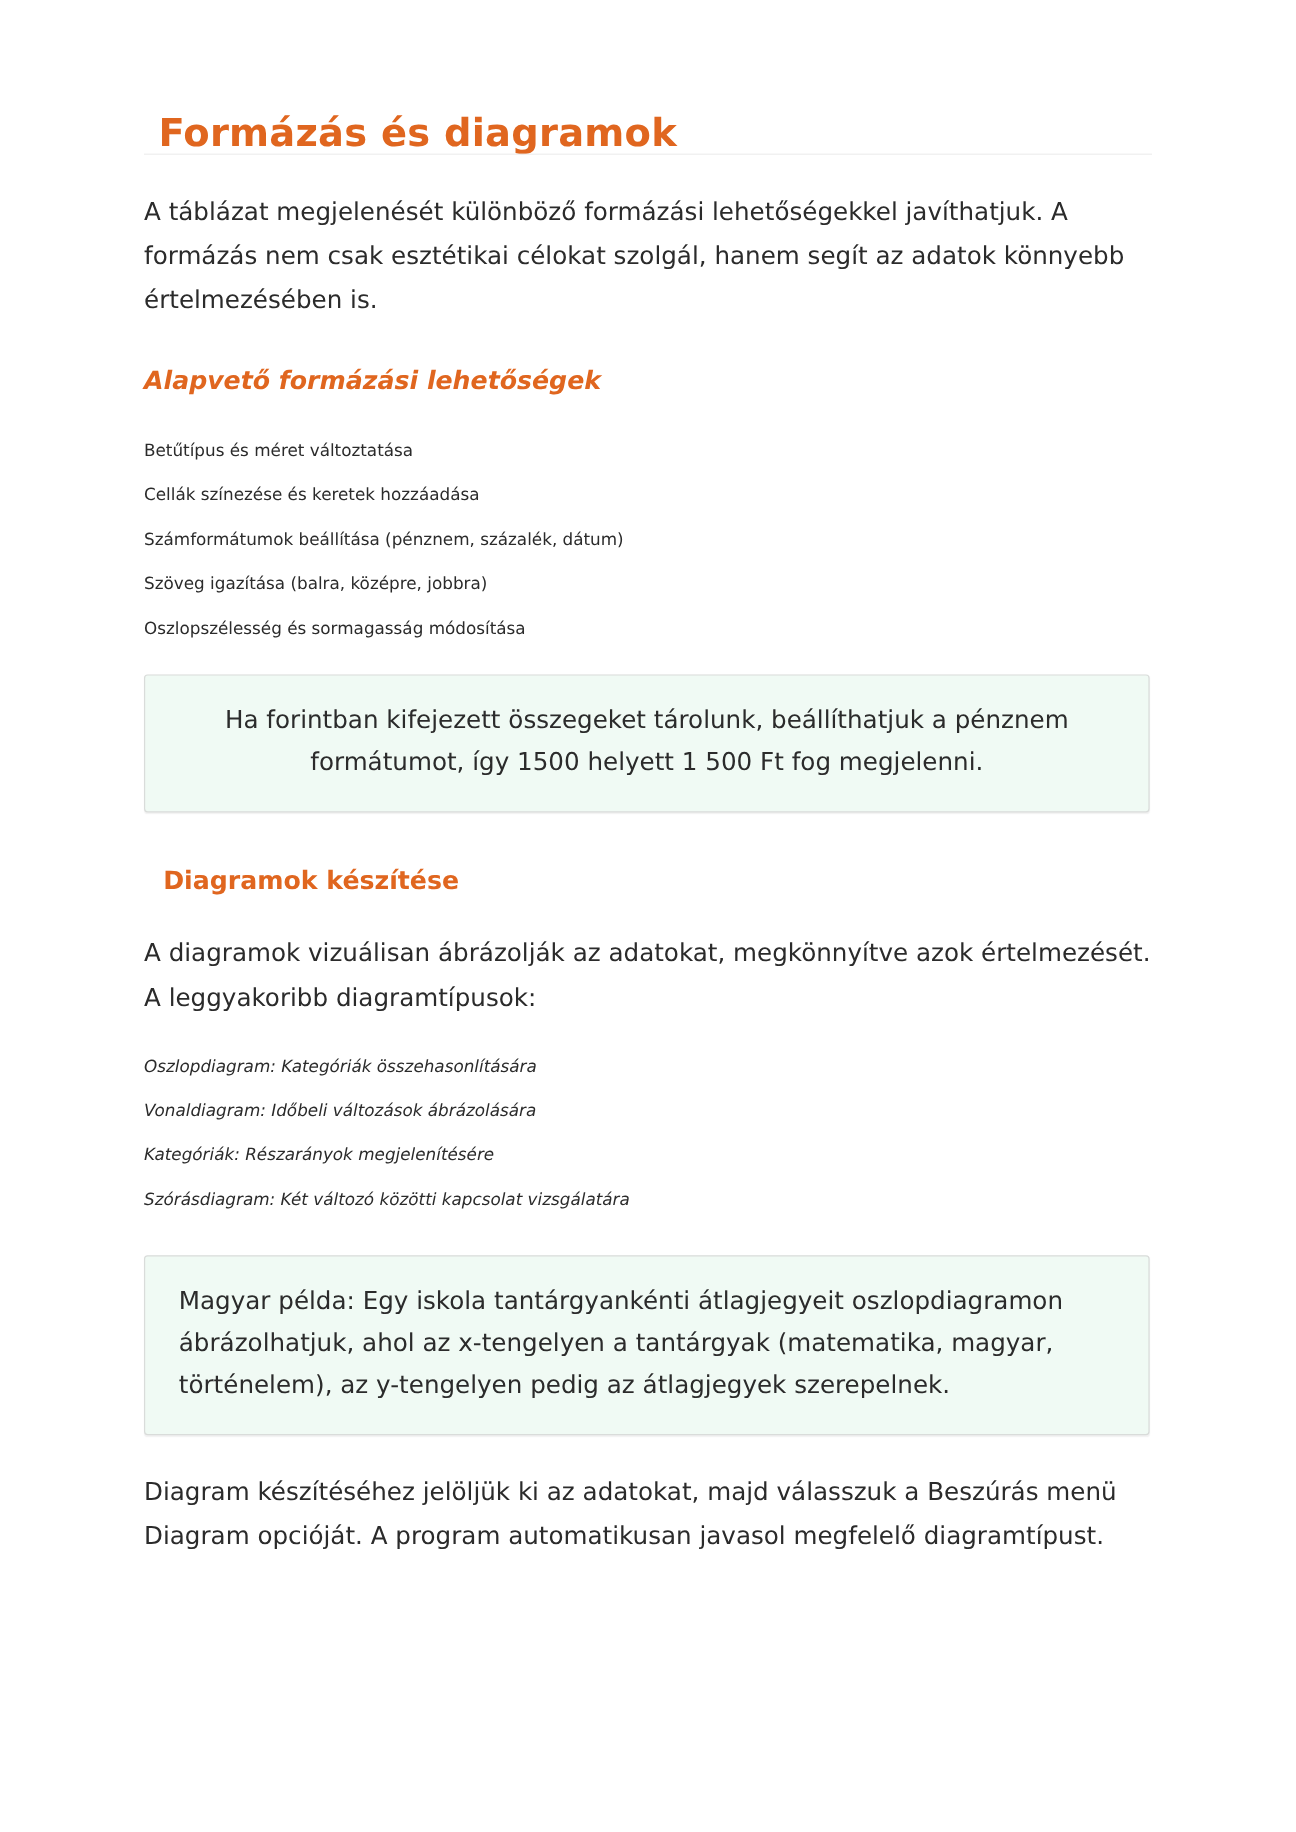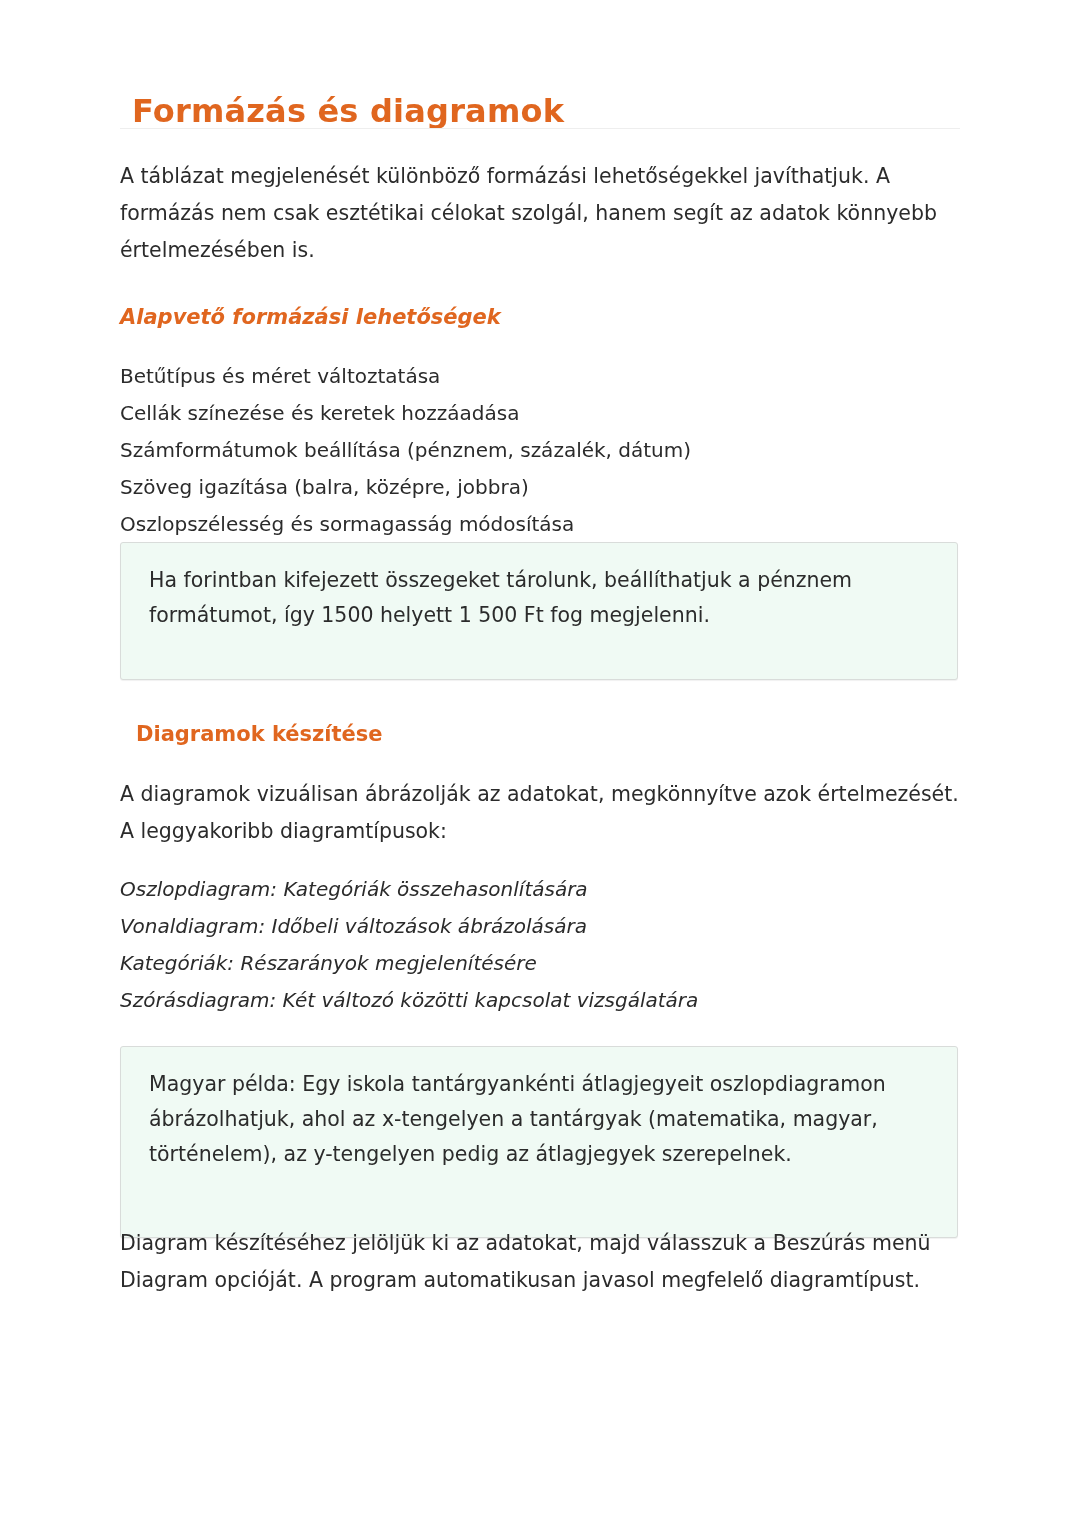--- a/index.html
+++ b/index.html
@@ -59,21 +59,21 @@
       font-weight: bold;
       color: #e0661f;
       white-space: nowrap;
     }
     .plain-list {
       position: absolute;
       left: 0;
       margin: 0;
       padding: 0;
       list-style: none;
-      font-size: 20px;
+      font-size: 14px;
       line-height: 37px;
       color: #2b2b2b;
     }
     .plain-list li {
       white-space: nowrap;
     }
     .note-box {
       position: absolute;
       left: 0;
       width: 838px;
@@ -104,34 +104,34 @@
   <h2 class="section-heading" style="top:305px;font-style:italic;">Alapvető formázási lehetőségek</h2>
 
   <ul class="plain-list" style="top:358px;">
     <li>Betűtípus és méret változtatása</li>
     <li>Cellák színezése és keretek hozzáadása</li>
     <li>Számformátumok beállítása (pénznem, százalék, dátum)</li>
     <li>Szöveg igazítása (balra, középre, jobbra)</li>
     <li>Oszlopszélesség és sormagasság módosítása</li>
   </ul>
 
-  <div class="note-box" style="top:542px; height:138px;">
+  <div class="note-box" style="top:562px; height:115px;text-align:center;">
     <p>Ha forintban kifejezett összegeket tárolunk, beállíthatjuk a pénznem formátumot, így 1500 helyett 1 500 Ft fog megjelenni.</p>
   </div>
 
   <h2 class="section-heading" style="top:722px;margin-left:16px;">Diagramok készítése</h2>
 
   <p class="para" style="top:776px;">A diagramok vizuálisan ábrázolják az adatokat, megkönnyítve azok értelmezését. A leggyakoribb diagramtípusok:</p>
 
   <ul class="plain-list" style="top:871px;font-style:italic;">
     <li>Oszlopdiagram: Kategóriák összehasonlítására</li>
     <li>Vonaldiagram: Időbeli változások ábrázolására</li>
     <li>Kategóriák: Részarányok megjelenítésére</li>
     <li>Szórásdiagram: Két változó közötti kapcsolat vizsgálatára</li>
   </ul>
 
-  <div class="note-box" style="top:1046px; height:192px;">
+  <div class="note-box" style="top:1046px; height:150px;">
     <p>Magyar példa: Egy iskola tantárgyankénti átlagjegyeit oszlopdiagramon ábrázolhatjuk, ahol az x-tengelyen a tantárgyak (matematika, magyar, történelem), az y-tengelyen pedig az átlagjegyek szerepelnek.</p>
   </div>
 
   <p class="para" style="top:1225px;">Diagram készítéséhez jelöljük ki az adatokat, majd válasszuk a Beszúrás menü Diagram opcióját. A program automatikusan javasol megfelelő diagramtípust.</p>
 
 </div>
 
 </body></html>

